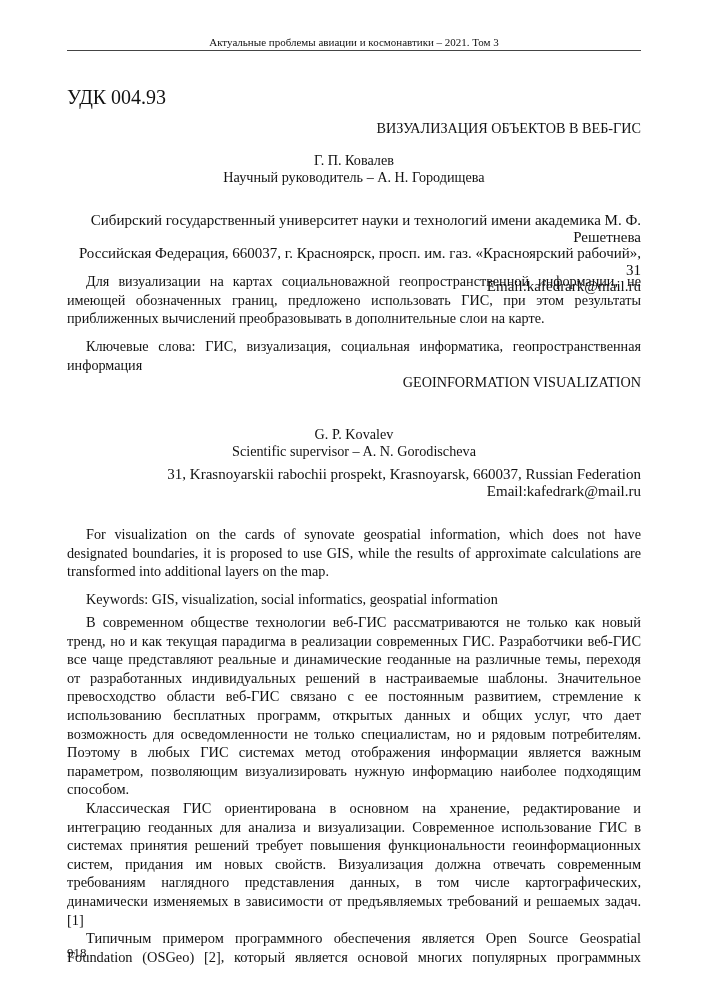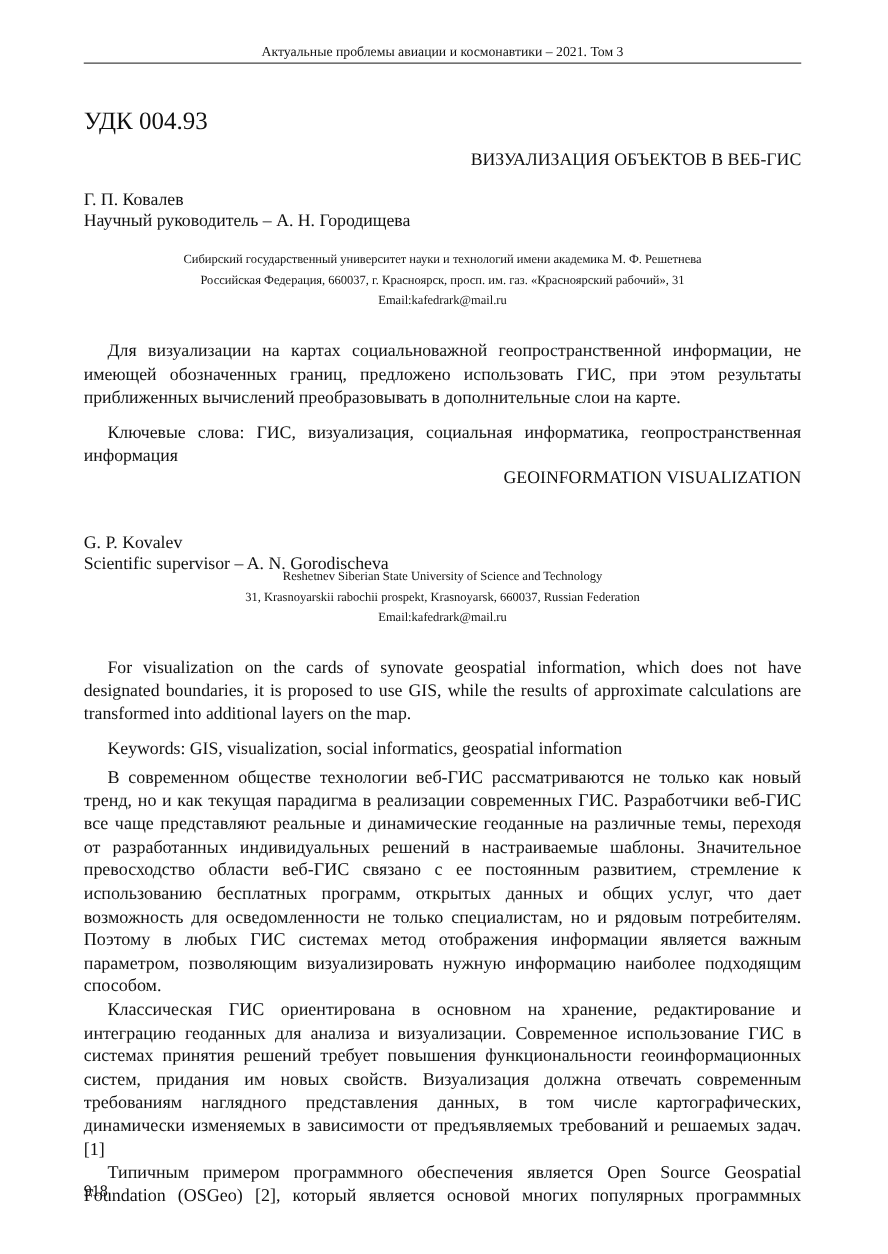--- a/index.html
+++ b/index.html
@@ -4,22 +4,22 @@
 <style>
   html, body { margin: 0; padding: 0; background: #ffffff; }
   body { width: 710px; height: 1003px; position: relative; overflow: hidden;
          font-family: "Liberation Serif", serif; color: #111; }
   .page { position: absolute; left: 67px; top: 0; width: 574px; }
   .running-header { position: absolute; top: 35px; left: 0; width: 574px; text-align: center;
          font-size: 11px; line-height: 14px; border-bottom: 1px solid #444; padding-bottom: 1px; }
   .block { position: absolute; left: 0; width: 574px; }
   .udk { top: 86px; font-size: 20px; }
   .title { top: 120px; text-align: right; font-weight: normal; font-size: 14.2px; }
-  .center { font-size: 14.2px; line-height: 17px; }
-  .affil { text-align: center; font-size: 10px; line-height: 16.5px; }
+  .center { text-align: center; font-size: 14.2px; line-height: 17px; }
+  .affil { text-align: right; font-size: 15px; line-height: 16.5px; margin-top: 12px; }
   .abstract { font-size: 14.2px; line-height: 18.6px; text-align: justify; text-indent: 19px; margin-top: 10px; }
   .body-text { font-size: 14.4px; line-height: 18.6px; text-align: justify; }
   .body-text p { margin: 0; text-indent: 19px; }
   .page-number { position: absolute; top: 946px; left: 0; width: 574px; font-size: 12.9px; }
   p { margin: 0; }
 </style>
 </head>
 <body>
 
 <div class="page">
@@ -45,21 +45,20 @@
   <div class="block abstract" style="top:327px">Ключевые слова: ГИС, визуализация, социальная информатика, геопространственная информация</div>
 
   <div class="block title" style="top:374px">GEOINFORMATION VISUALIZATION</div>
 
   <div class="block center" style="top:426px">
     <p>G. P. Kovalev</p>
     <p>Scientific supervisor – A. N. Gorodischeva</p>
   </div>
 
   <div class="block affil" style="top:454px">
-    <p>Reshetnev Siberian State University of Science and Technology</p>
     <p>31, Krasnoyarskii rabochii prospekt, Krasnoyarsk, 660037, Russian Federation</p>
     <p>Email:kafedrark@mail.ru</p>
   </div>
 
   <div class="block abstract" style="top:515px">For visualization on the cards of synovate geospatial information, which does not have designated boundaries, it is proposed to use GIS, while the results of approximate calculations are transformed into additional layers on the map.</div>
 
   <div class="block abstract" style="top:580px">Keywords: GIS, visualization, social informatics, geospatial information</div>
 
   <div class="block body-text" style="top:613px">
     <p>В современном обществе технологии веб-ГИС рассматриваются не только как новый тренд, но и как текущая парадигма в реализации современных ГИС. Разработчики веб-ГИС все чаще представляют реальные и динамические геоданные на различные темы, переходя от разработанных индивидуальных решений в настраиваемые шаблоны. Значительное превосходство области веб-ГИС связано с ее постоянным развитием, стремление к использованию бесплатных программ, открытых данных и общих услуг, что дает возможность для осведомленности не только специалистам, но и рядовым потребителям. Поэтому в любых ГИС системах метод отображения информации является важным параметром, позволяющим визуализировать нужную информацию наиболее подходящим способом.</p>

